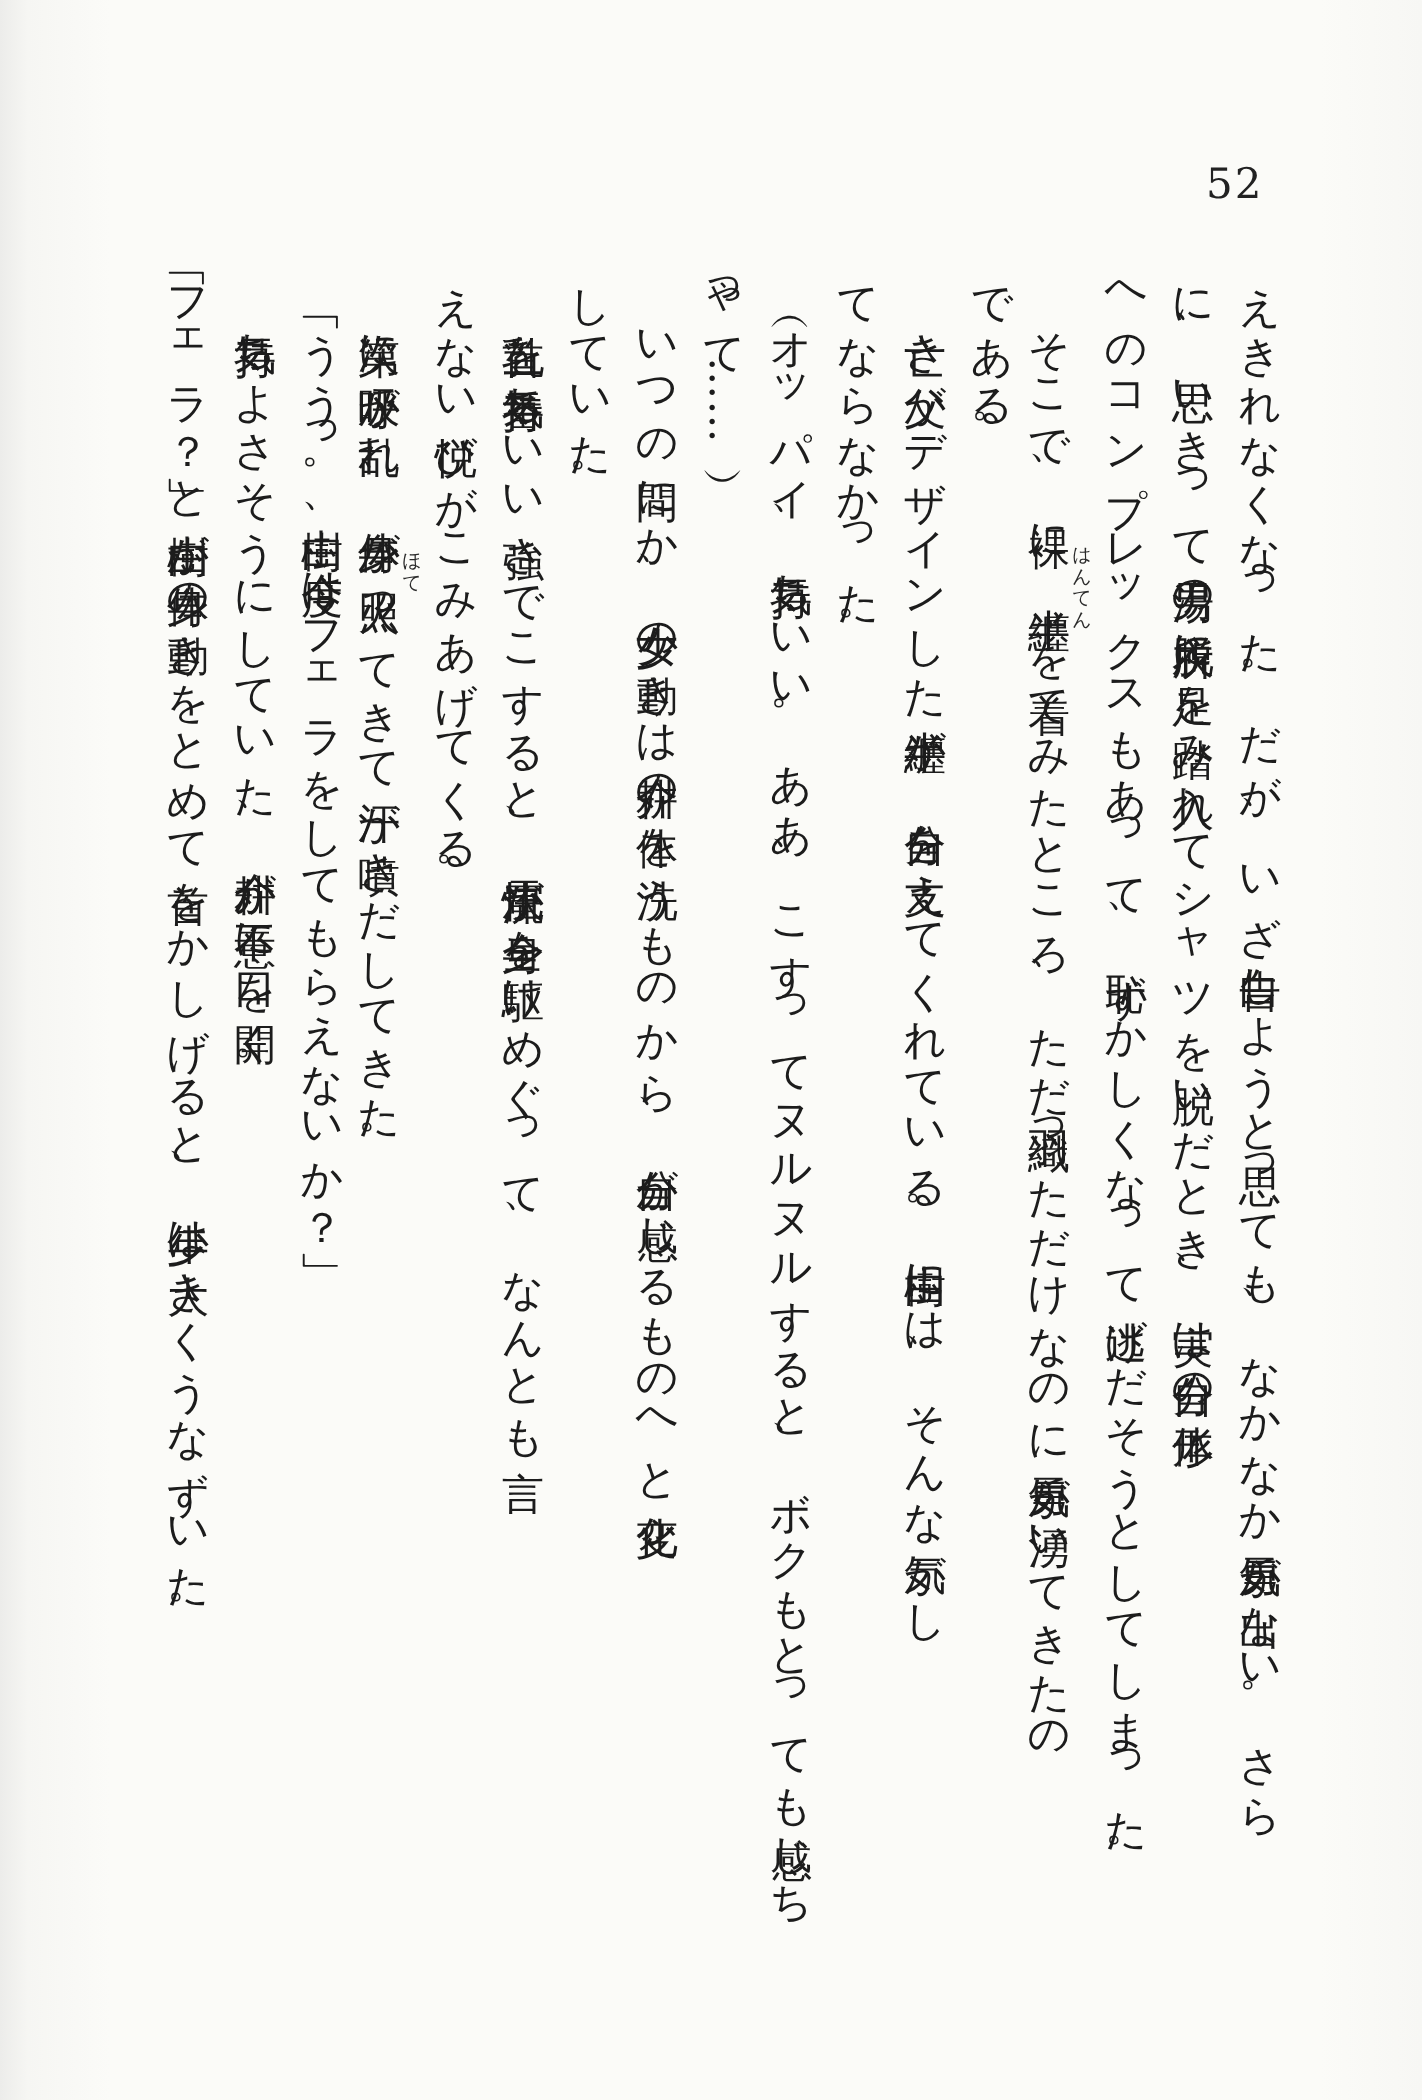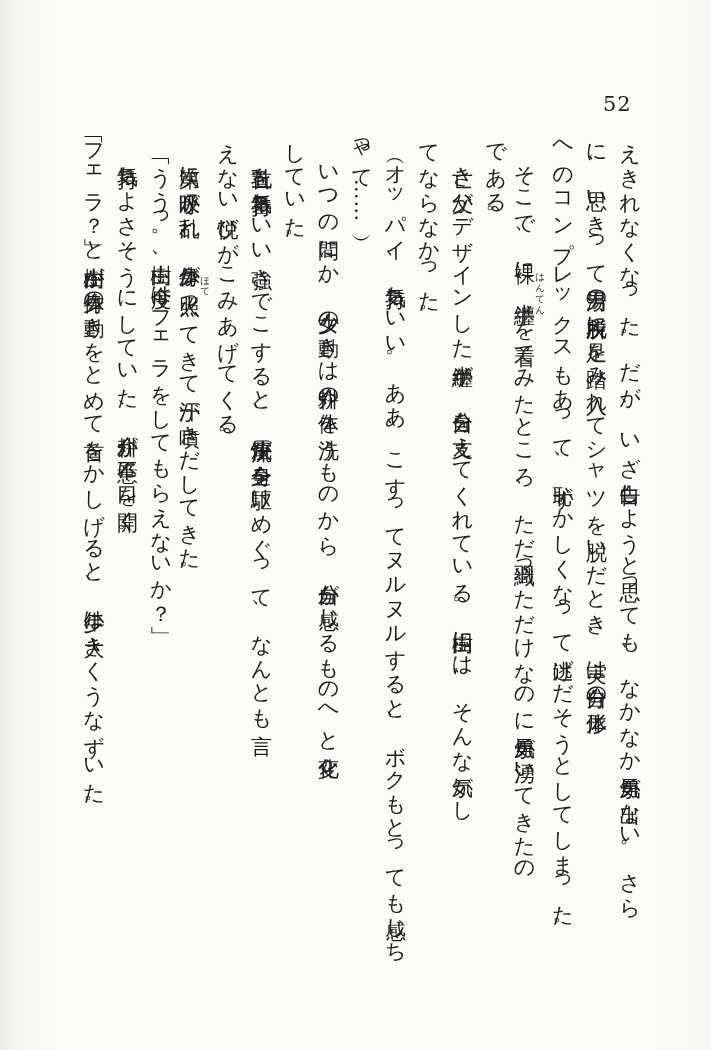--- a/index.html
+++ b/index.html
@@ -10,21 +10,21 @@
     position: relative;
     width: 711px;
     height: 1050px;
     overflow: hidden;
     background: linear-gradient(90deg, #ececea 0px, #f6f6f3 14px, #fbfbf8 55px, #fbfbf8 660px, #f7f7f4 711px);
     font-family: "DejaVu Serif", serif;
     color: #1c1c1c;
   }
   .page-number {
     position: absolute;
-    top: 92px;
+    top: 80px;
     left: 603px;
     font-size: 21px;
     color: #222222;
     letter-spacing: 1px;
   }
   .text-block {
     position: absolute;
     top: 129px;
     right: 65px;
     width: 571px;

